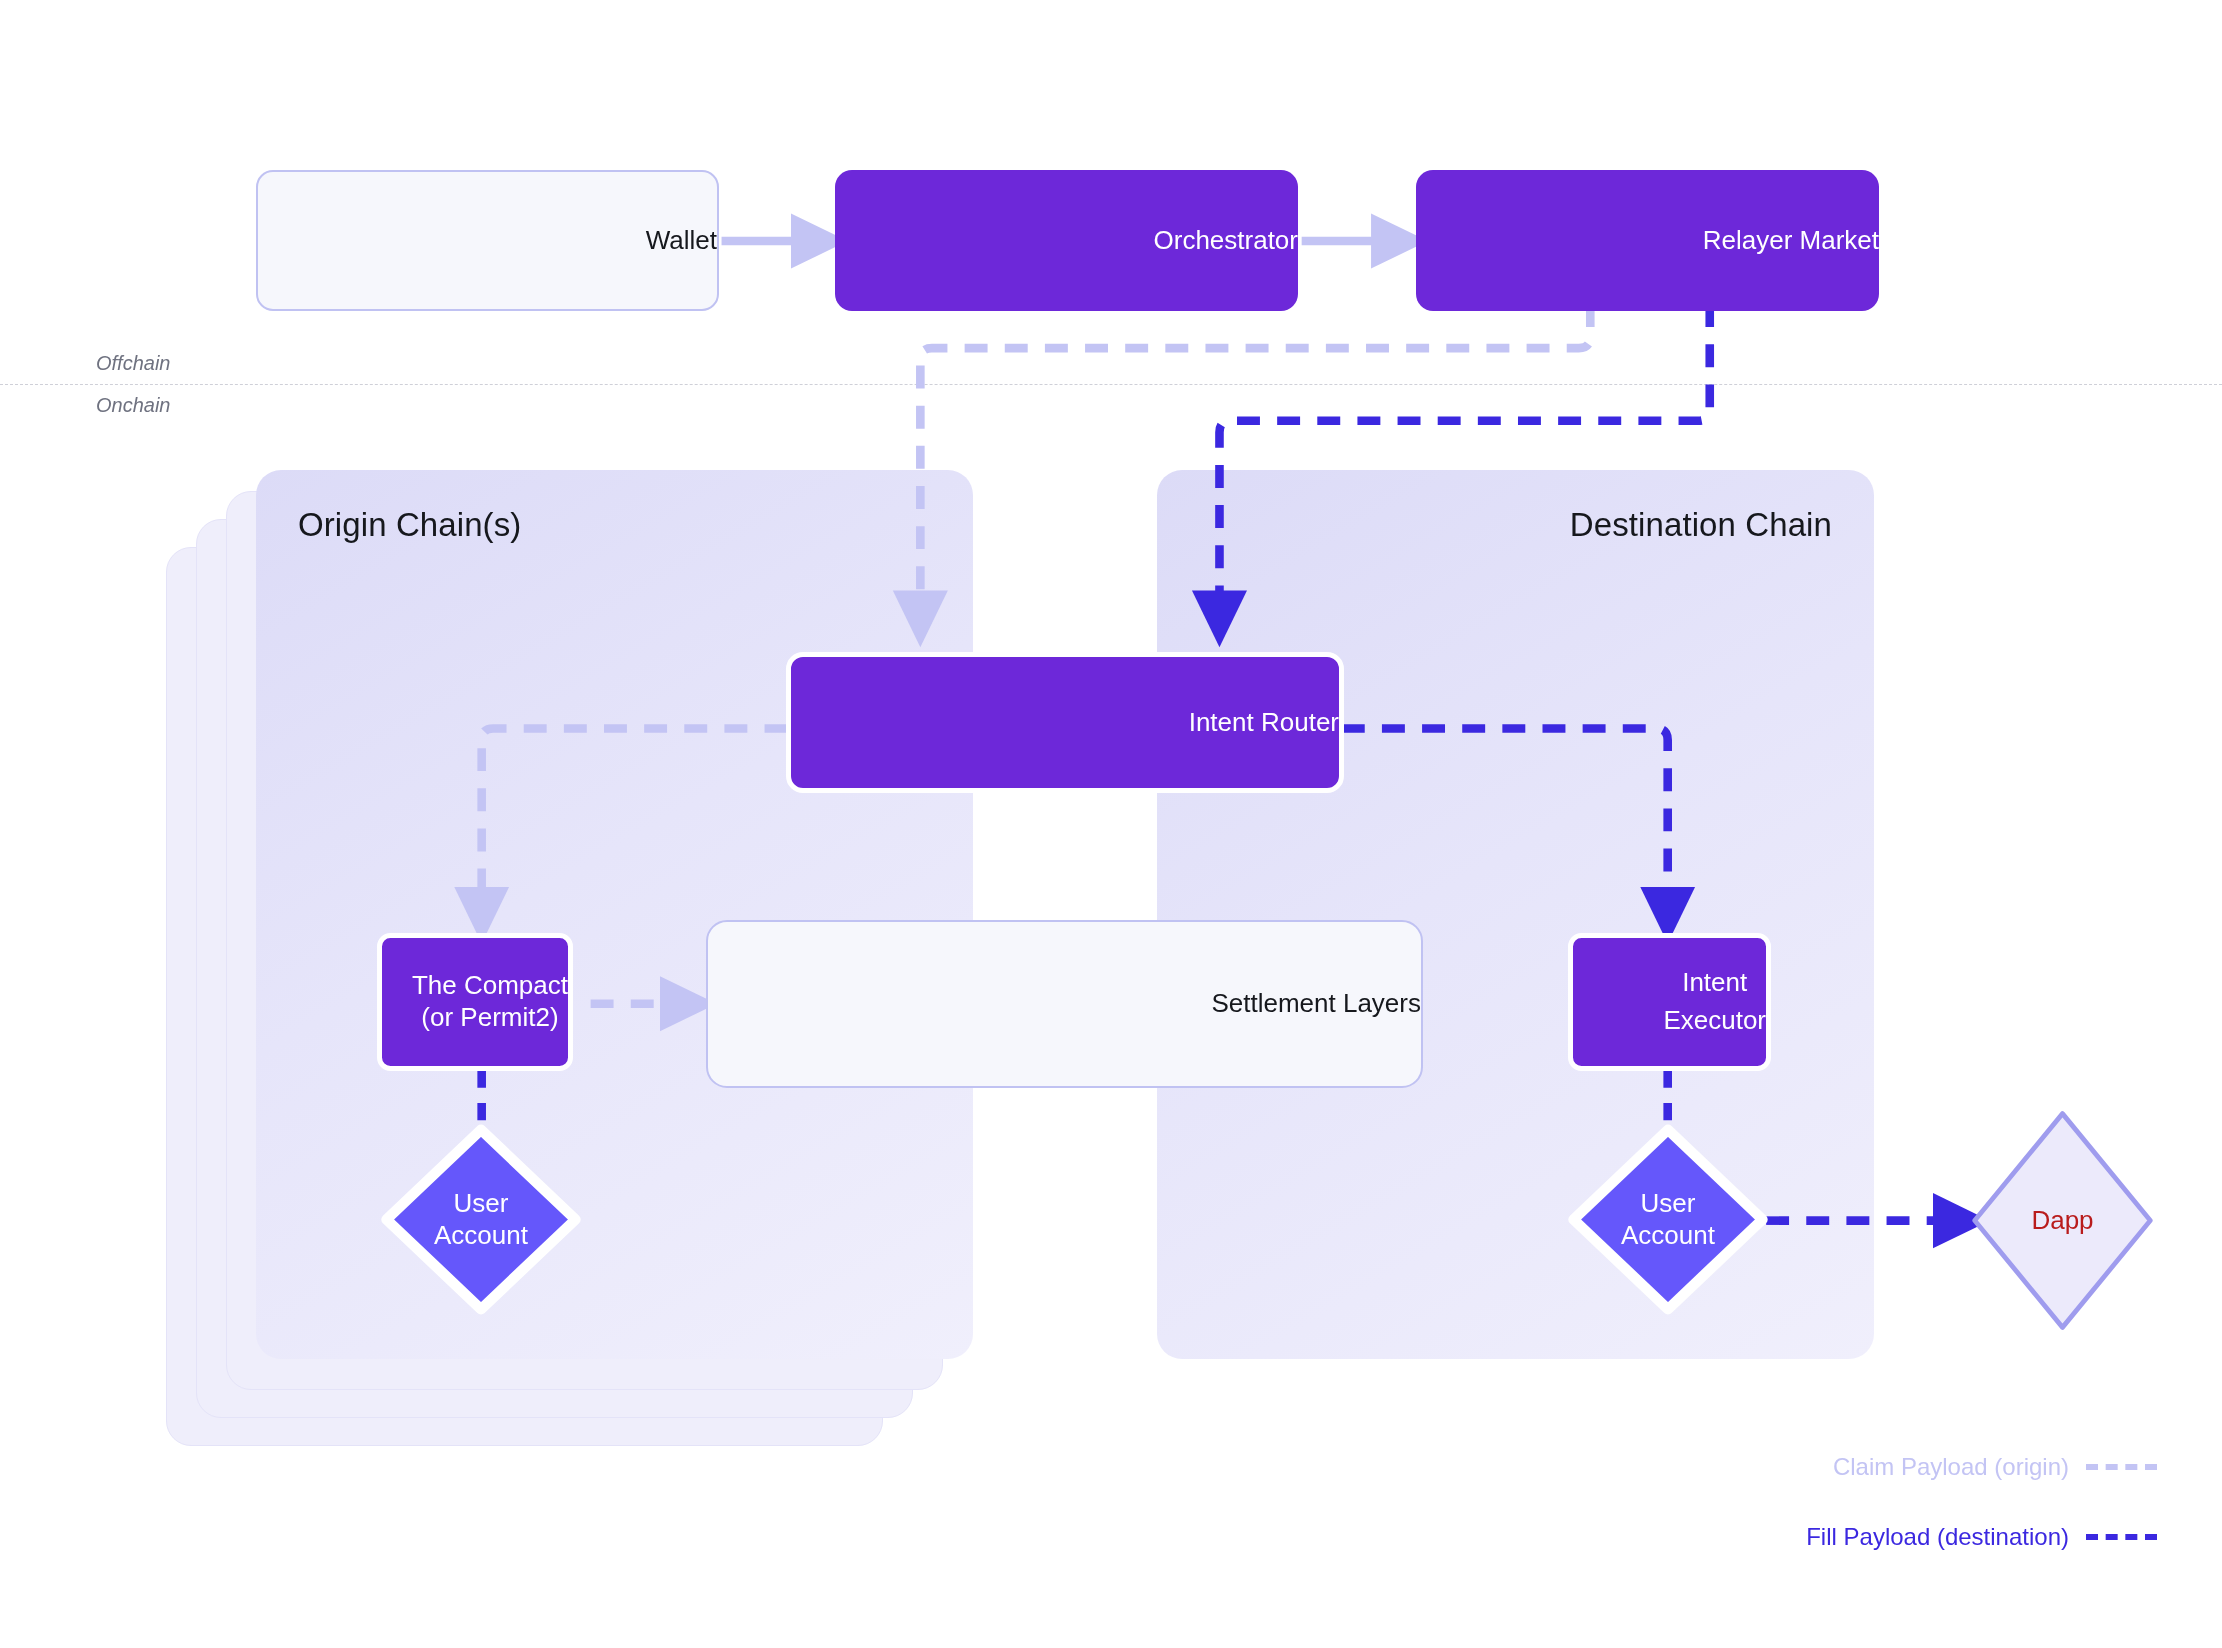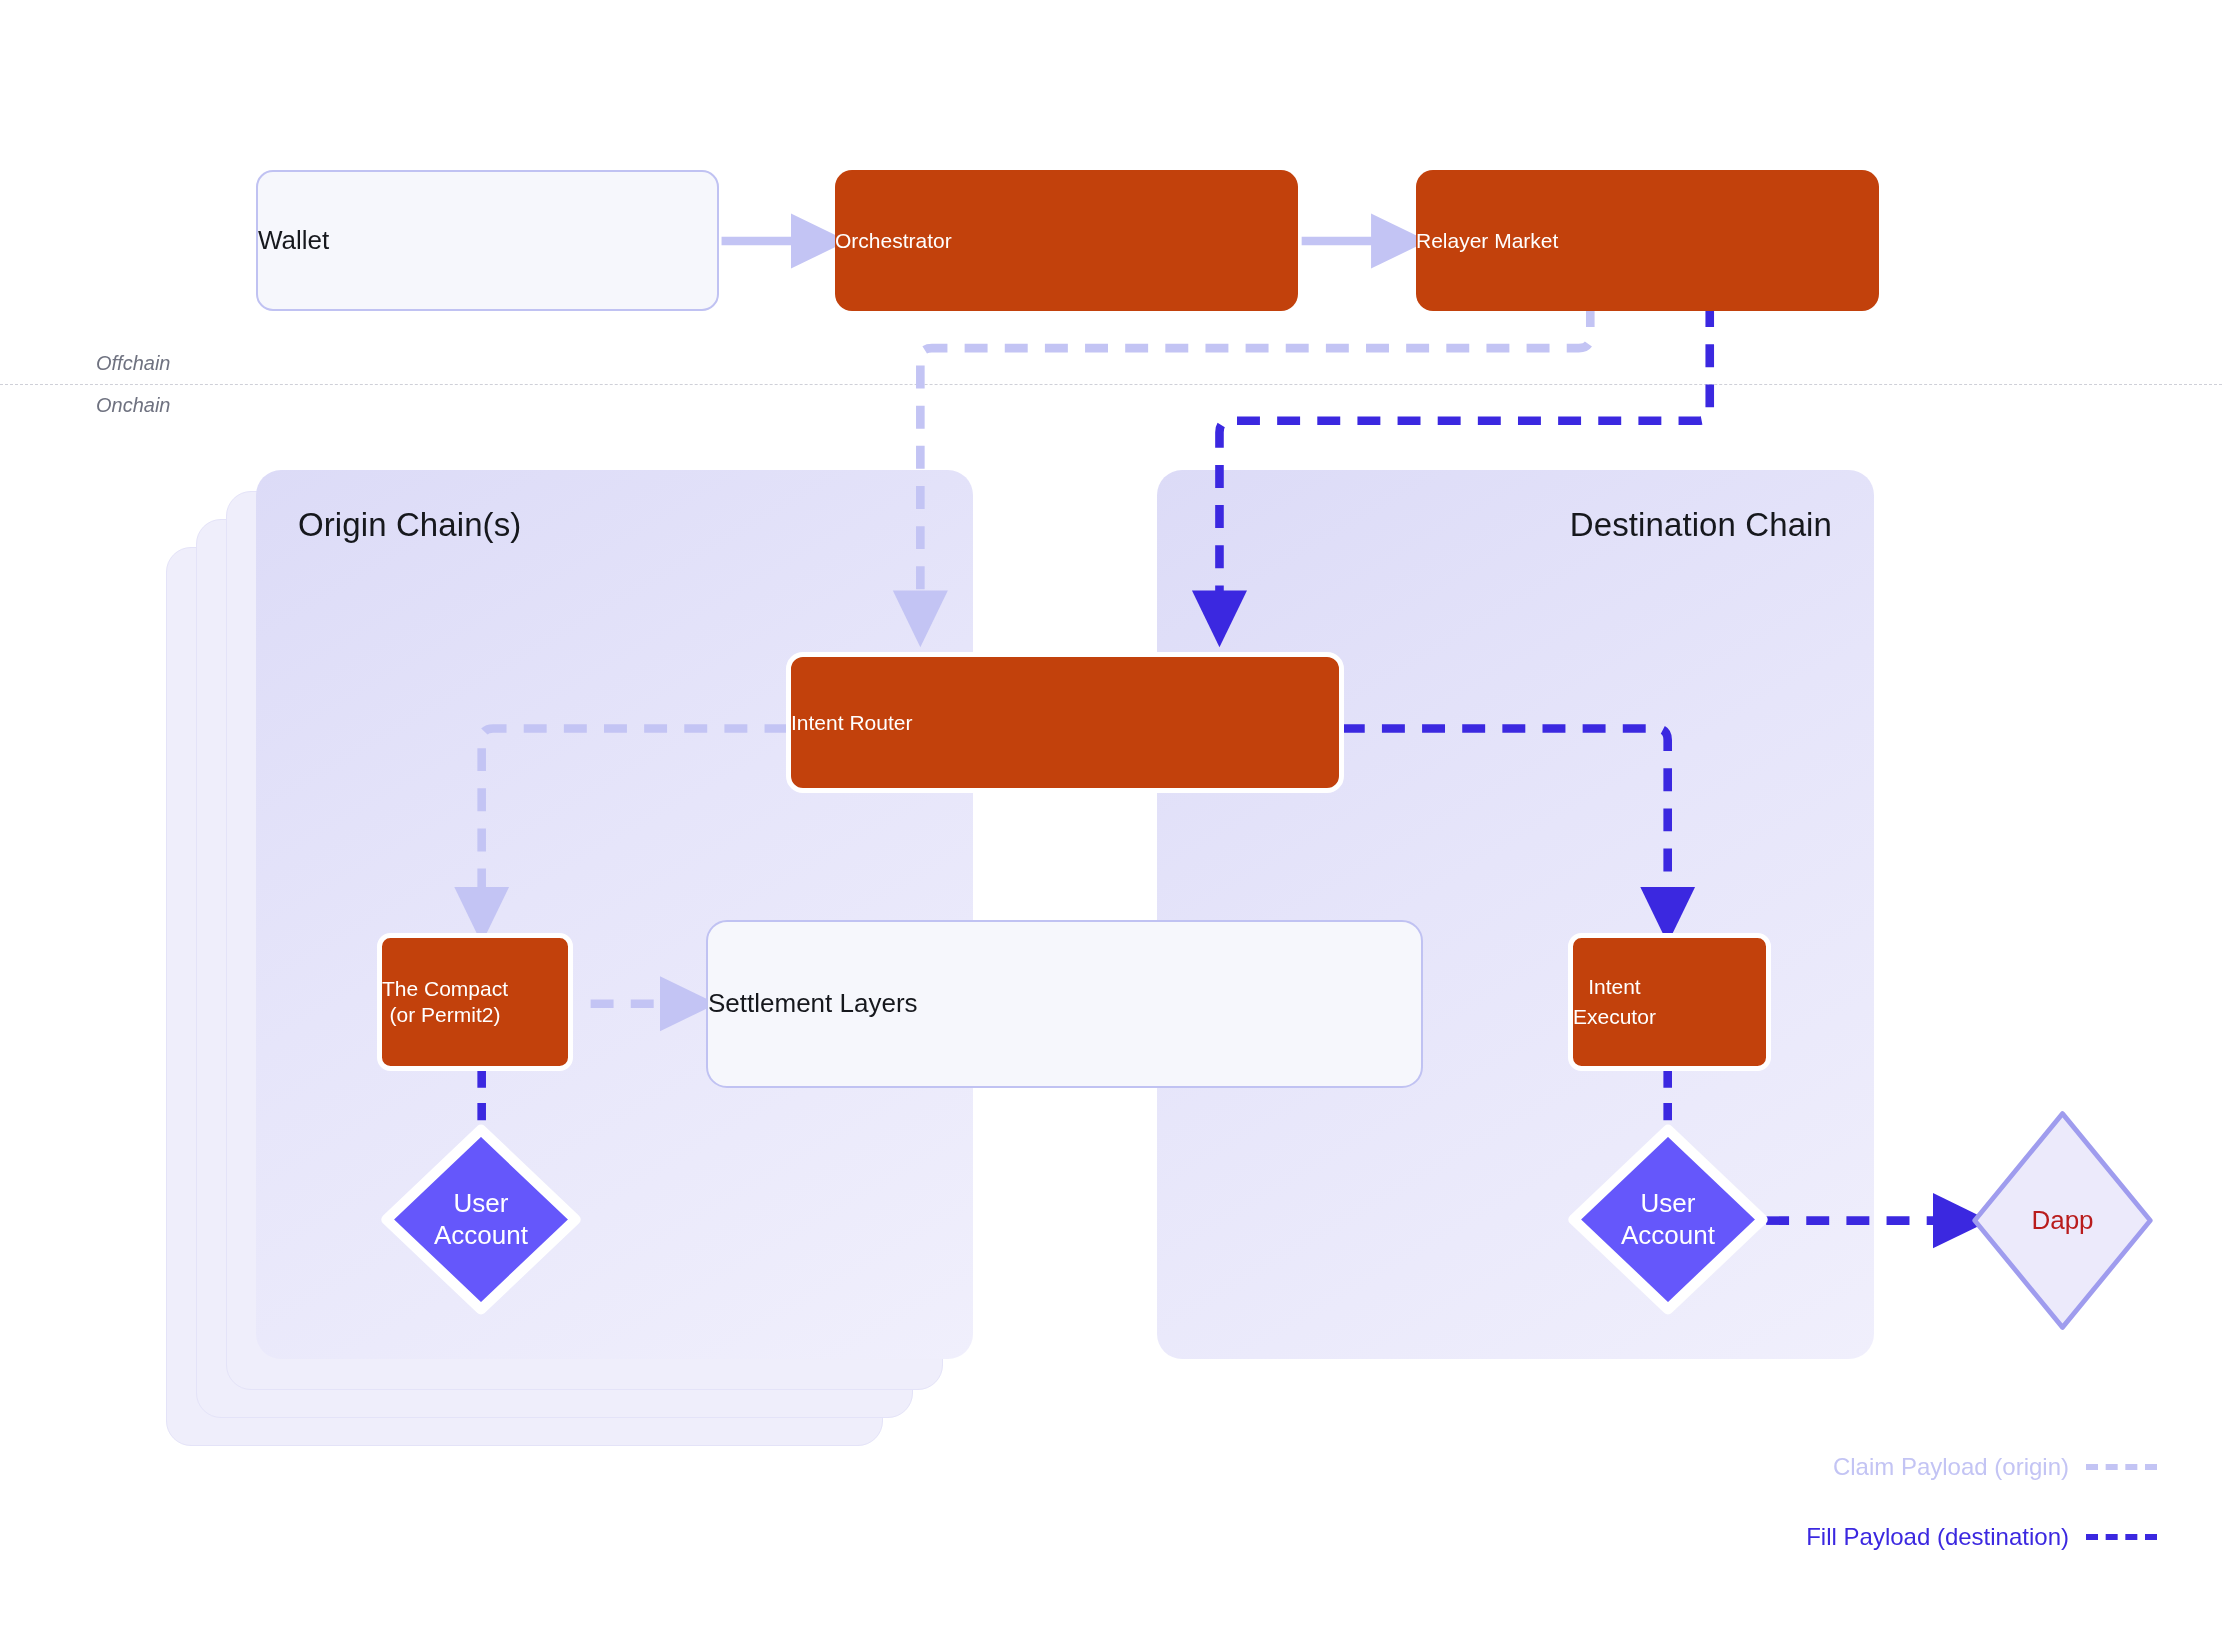--- a/index.html
+++ b/index.html
@@ -22,32 +22,32 @@
     pointer-events:none;
   }
   svg.layer.edges{ z-index:40; }
 
   
   .node{
     position:absolute;
     box-sizing:border-box;
     display:flex;
     align-items:center;
-    justify-content:flex-start;
+    justify-content:flex-end;
     text-align:center;
     border-radius:17px;
     z-index:50;
   }
   .node .lbl{ display:block; line-height:1.22; }
 
   .node.solid{
-    background:#c2410c;
+    background:#6d28d9;
     color:#ffffff;
     border:5.7px solid #ffffff;
-    font-size:21px;
+    font-size:26px;
   }
   .node.ghost{
     background:#f6f7fc;
     color:#16181d;
     border:2.4px solid #c0c2f2;
     font-size:26px;
   }
 
   
   .chain{

